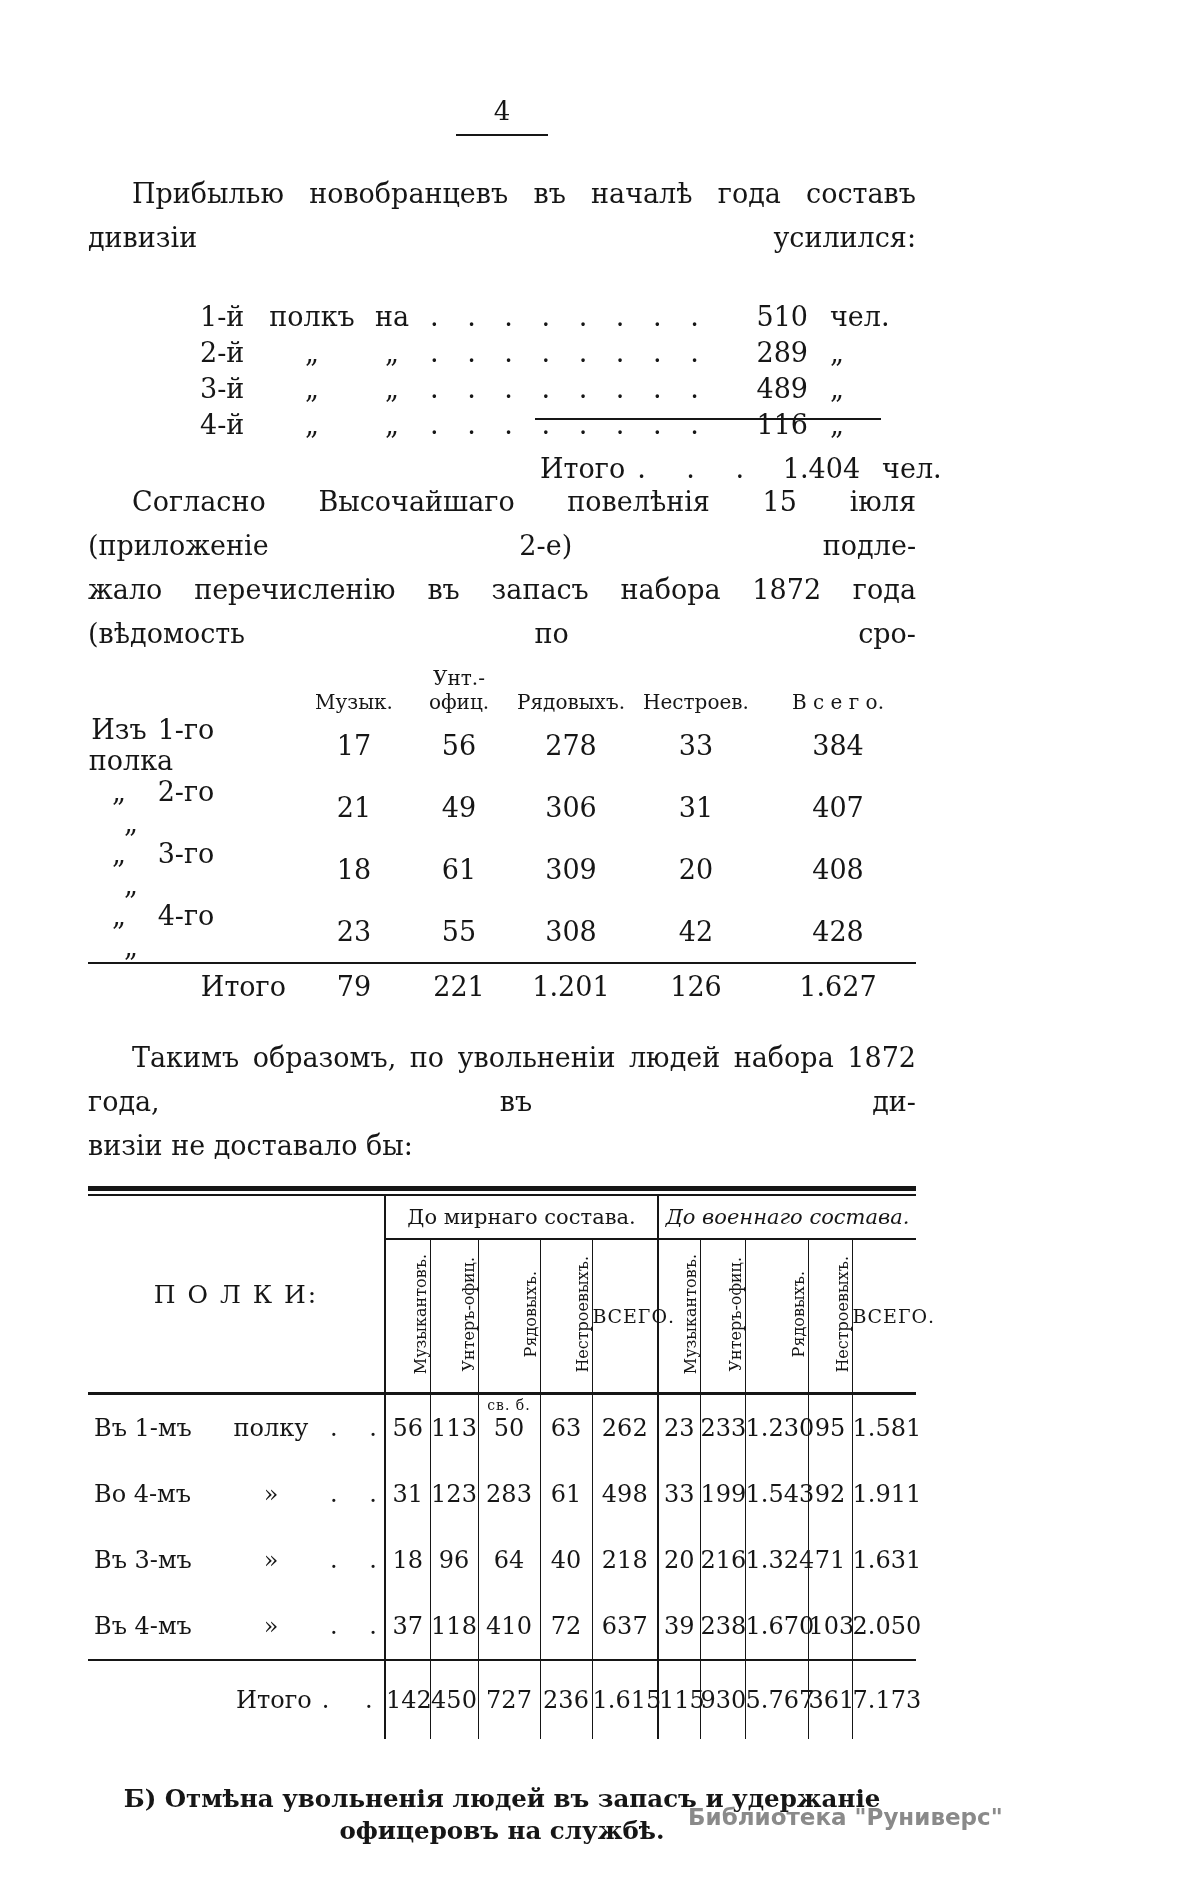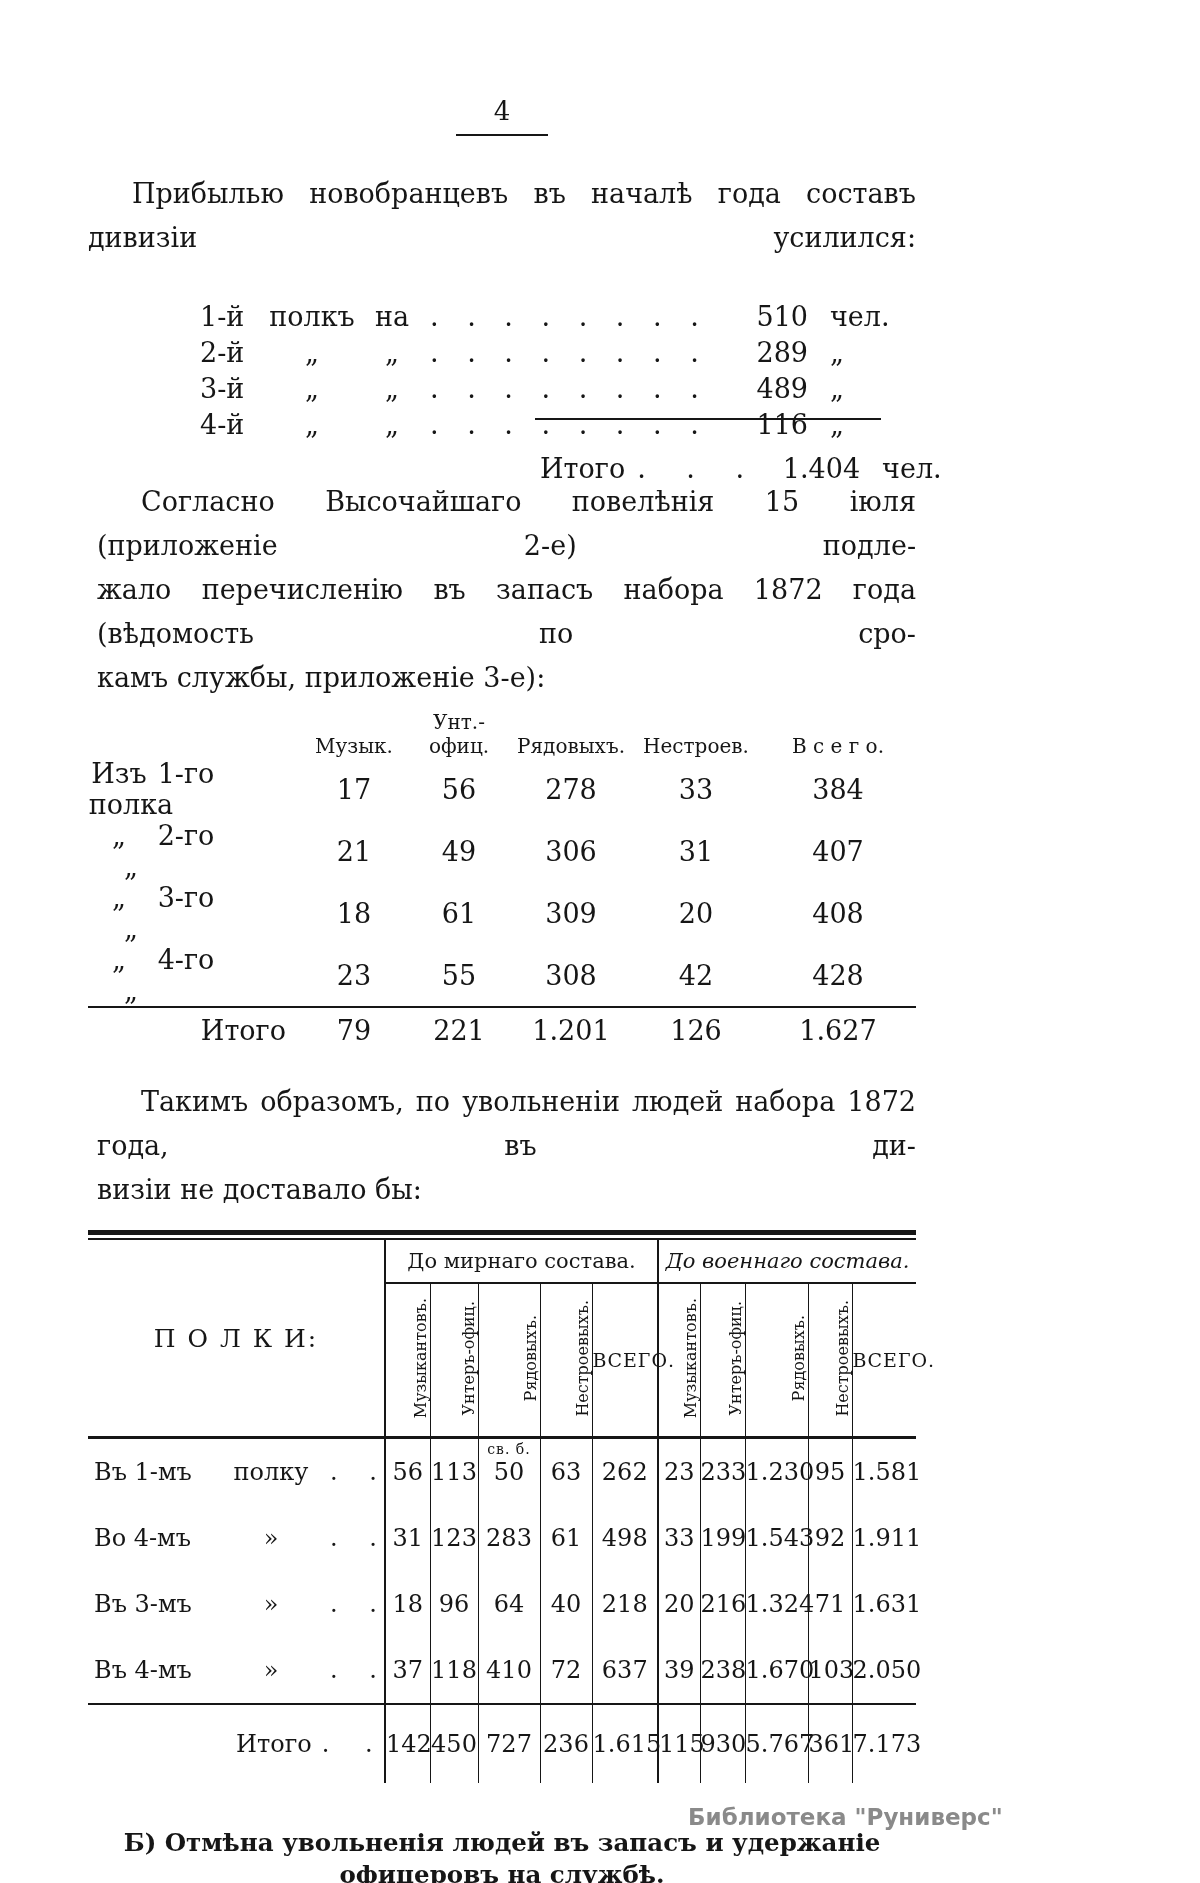--- a/index.html
+++ b/index.html
@@ -13,21 +13,21 @@
   }
   .content{position:absolute;left:88px;top:96px;width:828px;}
 
   
   .pagenum-wrap{text-align:center;}
   .pagenum{font-size:26px;line-height:30px;}
   .pagenum-rule{width:92px;border-top:2.5px solid #161616;margin:8px auto 0 auto;}
 
   
   .para{font-size:27px;line-height:44px;margin:0;}
-  .jline{font-size:27px;line-height:44px;text-align:justify;text-align-last:justify;margin-left:9px;}
+  .jline{font-size:27px;line-height:44px;text-align:justify;text-align-last:justify;}
   .jline.last{text-align:left;text-align-last:left;}
   .indent{text-indent:44px;}
   .single-just{text-align:justify;text-align-last:justify;}
 
   
   .list{margin-top:8px;}
   .lrow{display:flex;align-items:baseline;height:36px;padding-left:112px;font-size:27px;}
   .l-ord{width:60px;flex:none;}
   .l-w1{width:104px;flex:none;text-align:center;}
   .l-w2{width:56px;flex:none;text-align:center;}
@@ -142,21 +142,20 @@
         <span class="lt-label">Итого</span>
         <span class="lt-dots">. . .</span>
         <span class="l-val" style="width:96px;">1.404</span>
         <span class="l-unit">чел.</span>
       </div>
     </div>
 
     <div class="pgroup" style="margin-top:18px;">
       <div class="jline indent">Согласно Высочайшаго повелѣнія 15 іюля (приложеніе 2-е) подле-</div>
       <div class="jline">жало перечисленію въ запасъ набора 1872 года (вѣдомость по сро-</div>
-      <div class="jline last">камъ службы, приложеніе 3-е):</div>
     </div>
 
     <table class="t1">
       <colgroup>
         <col style="width:212px">
           <col style="width:108px">
           <col style="width:102px">
         <col style="width:122px">
           <col style="width:128px">
           <col style="width:156px">

